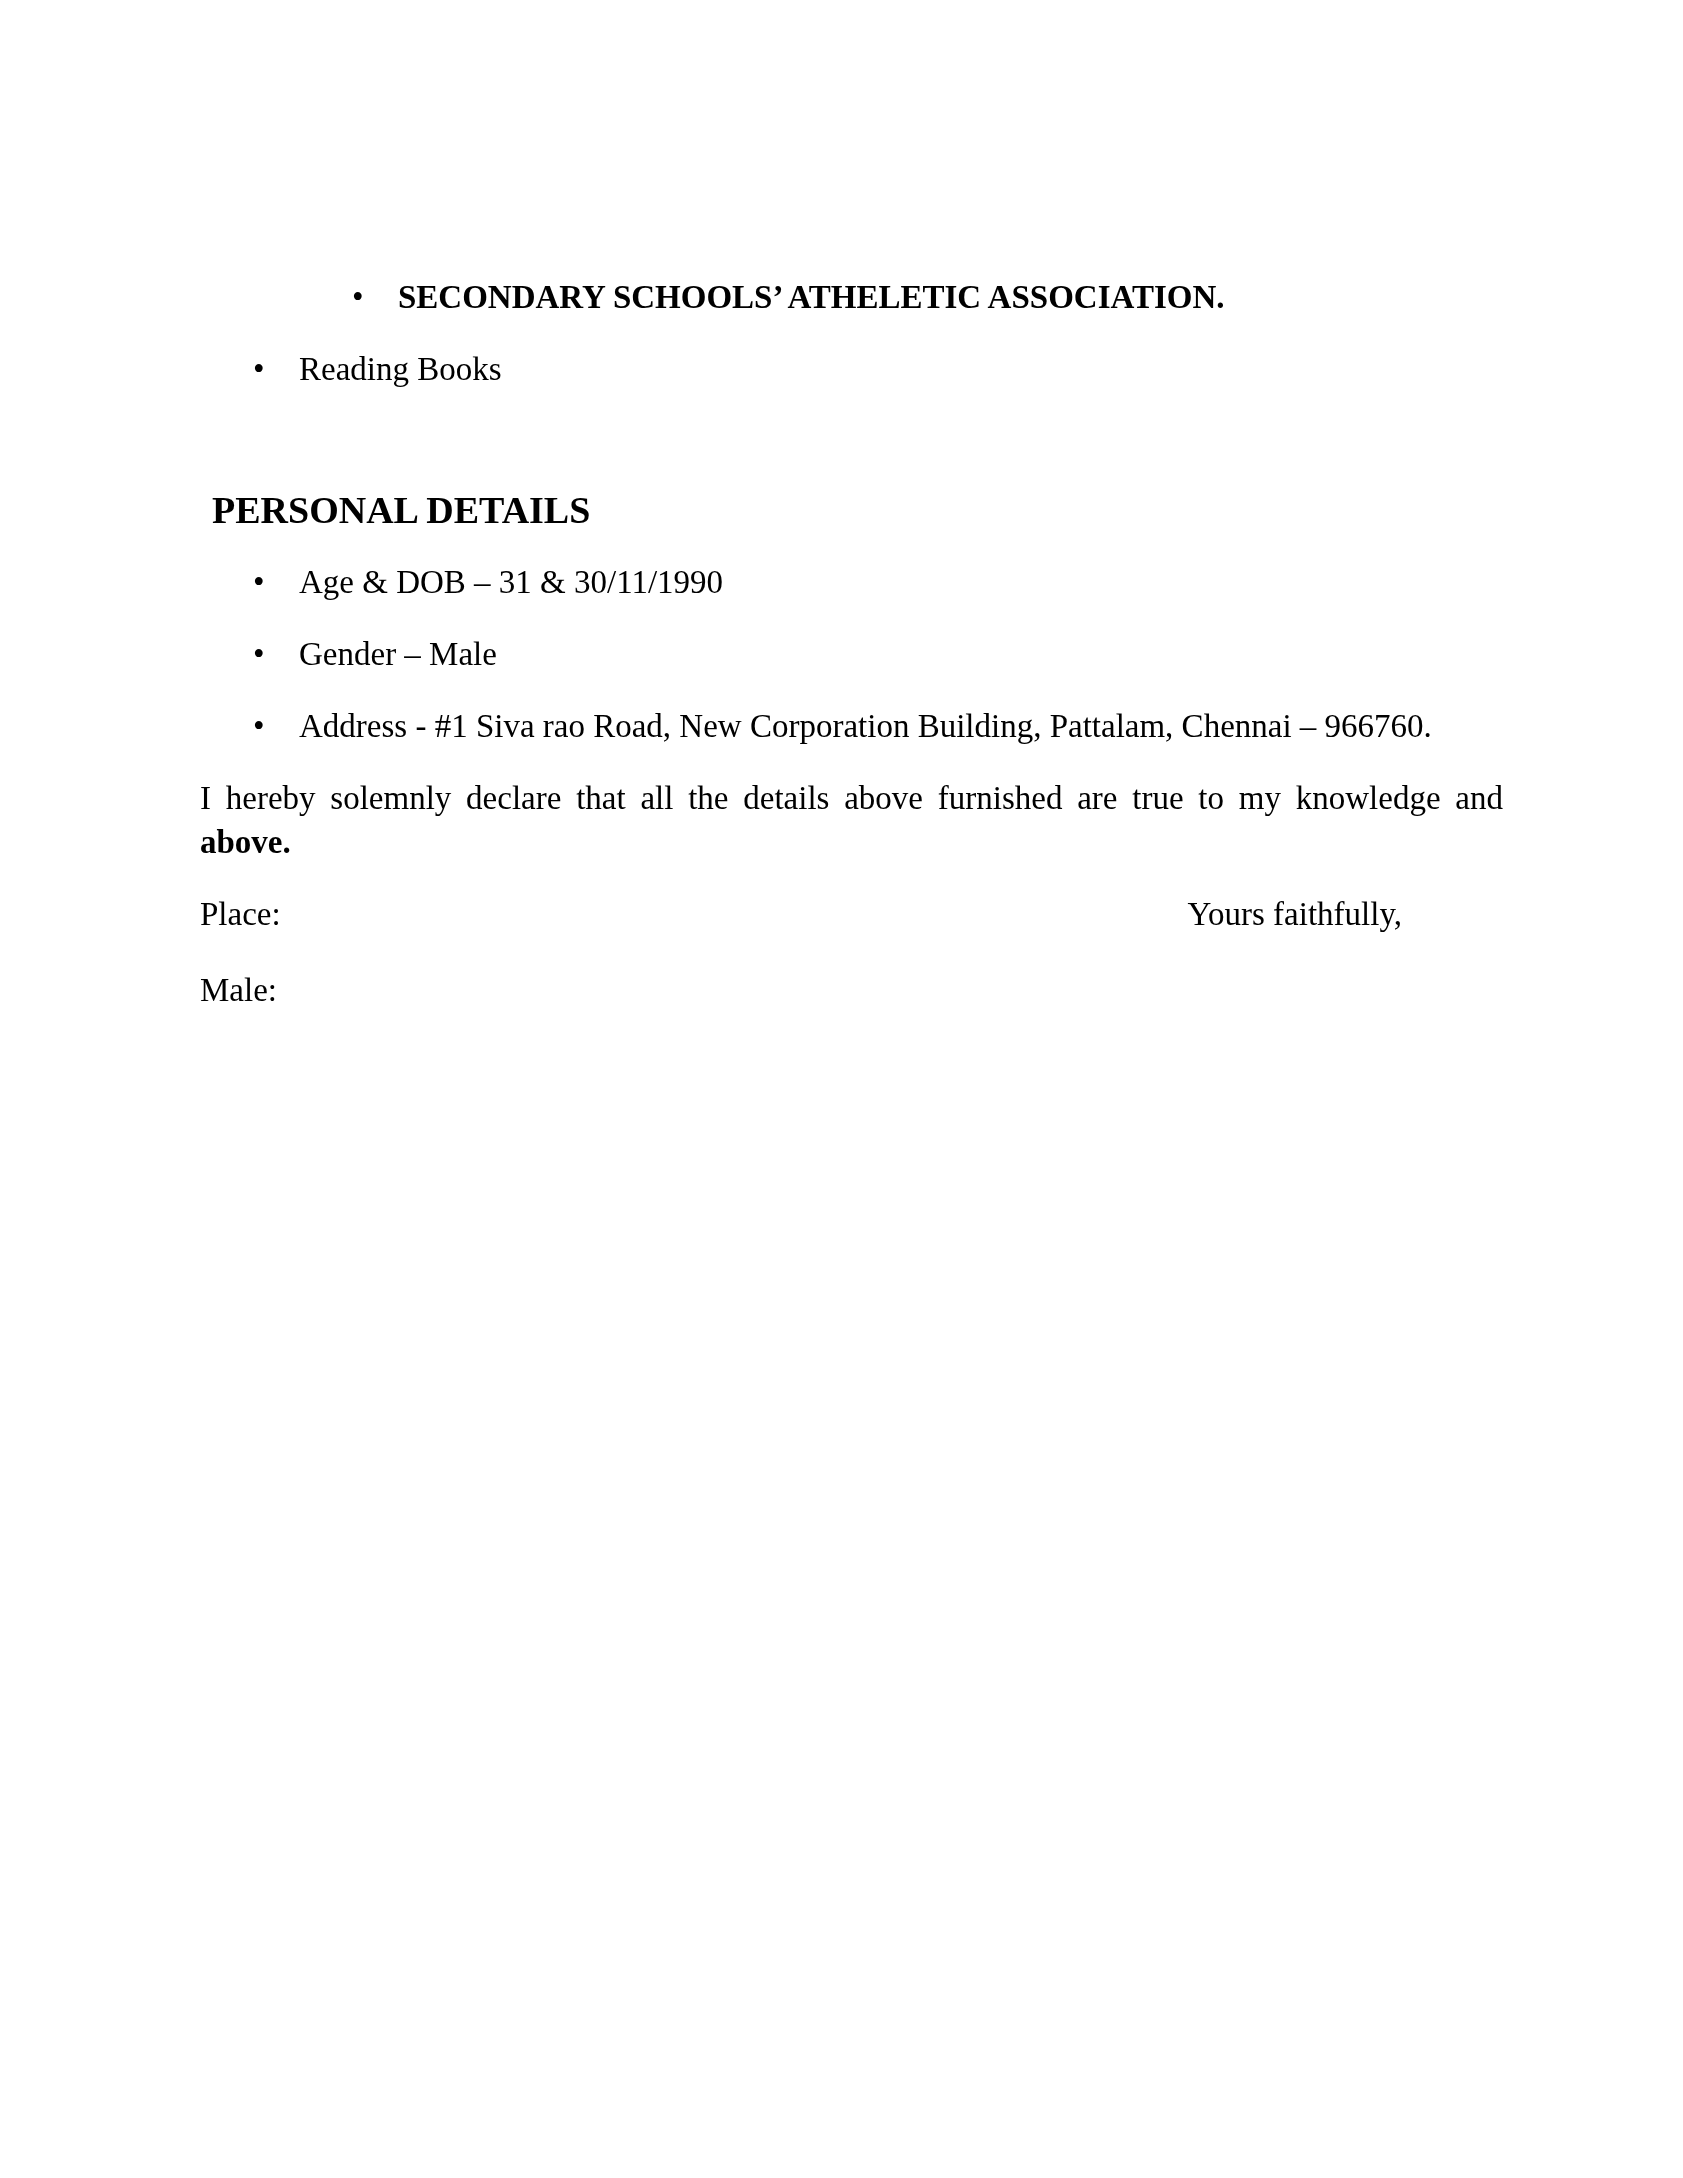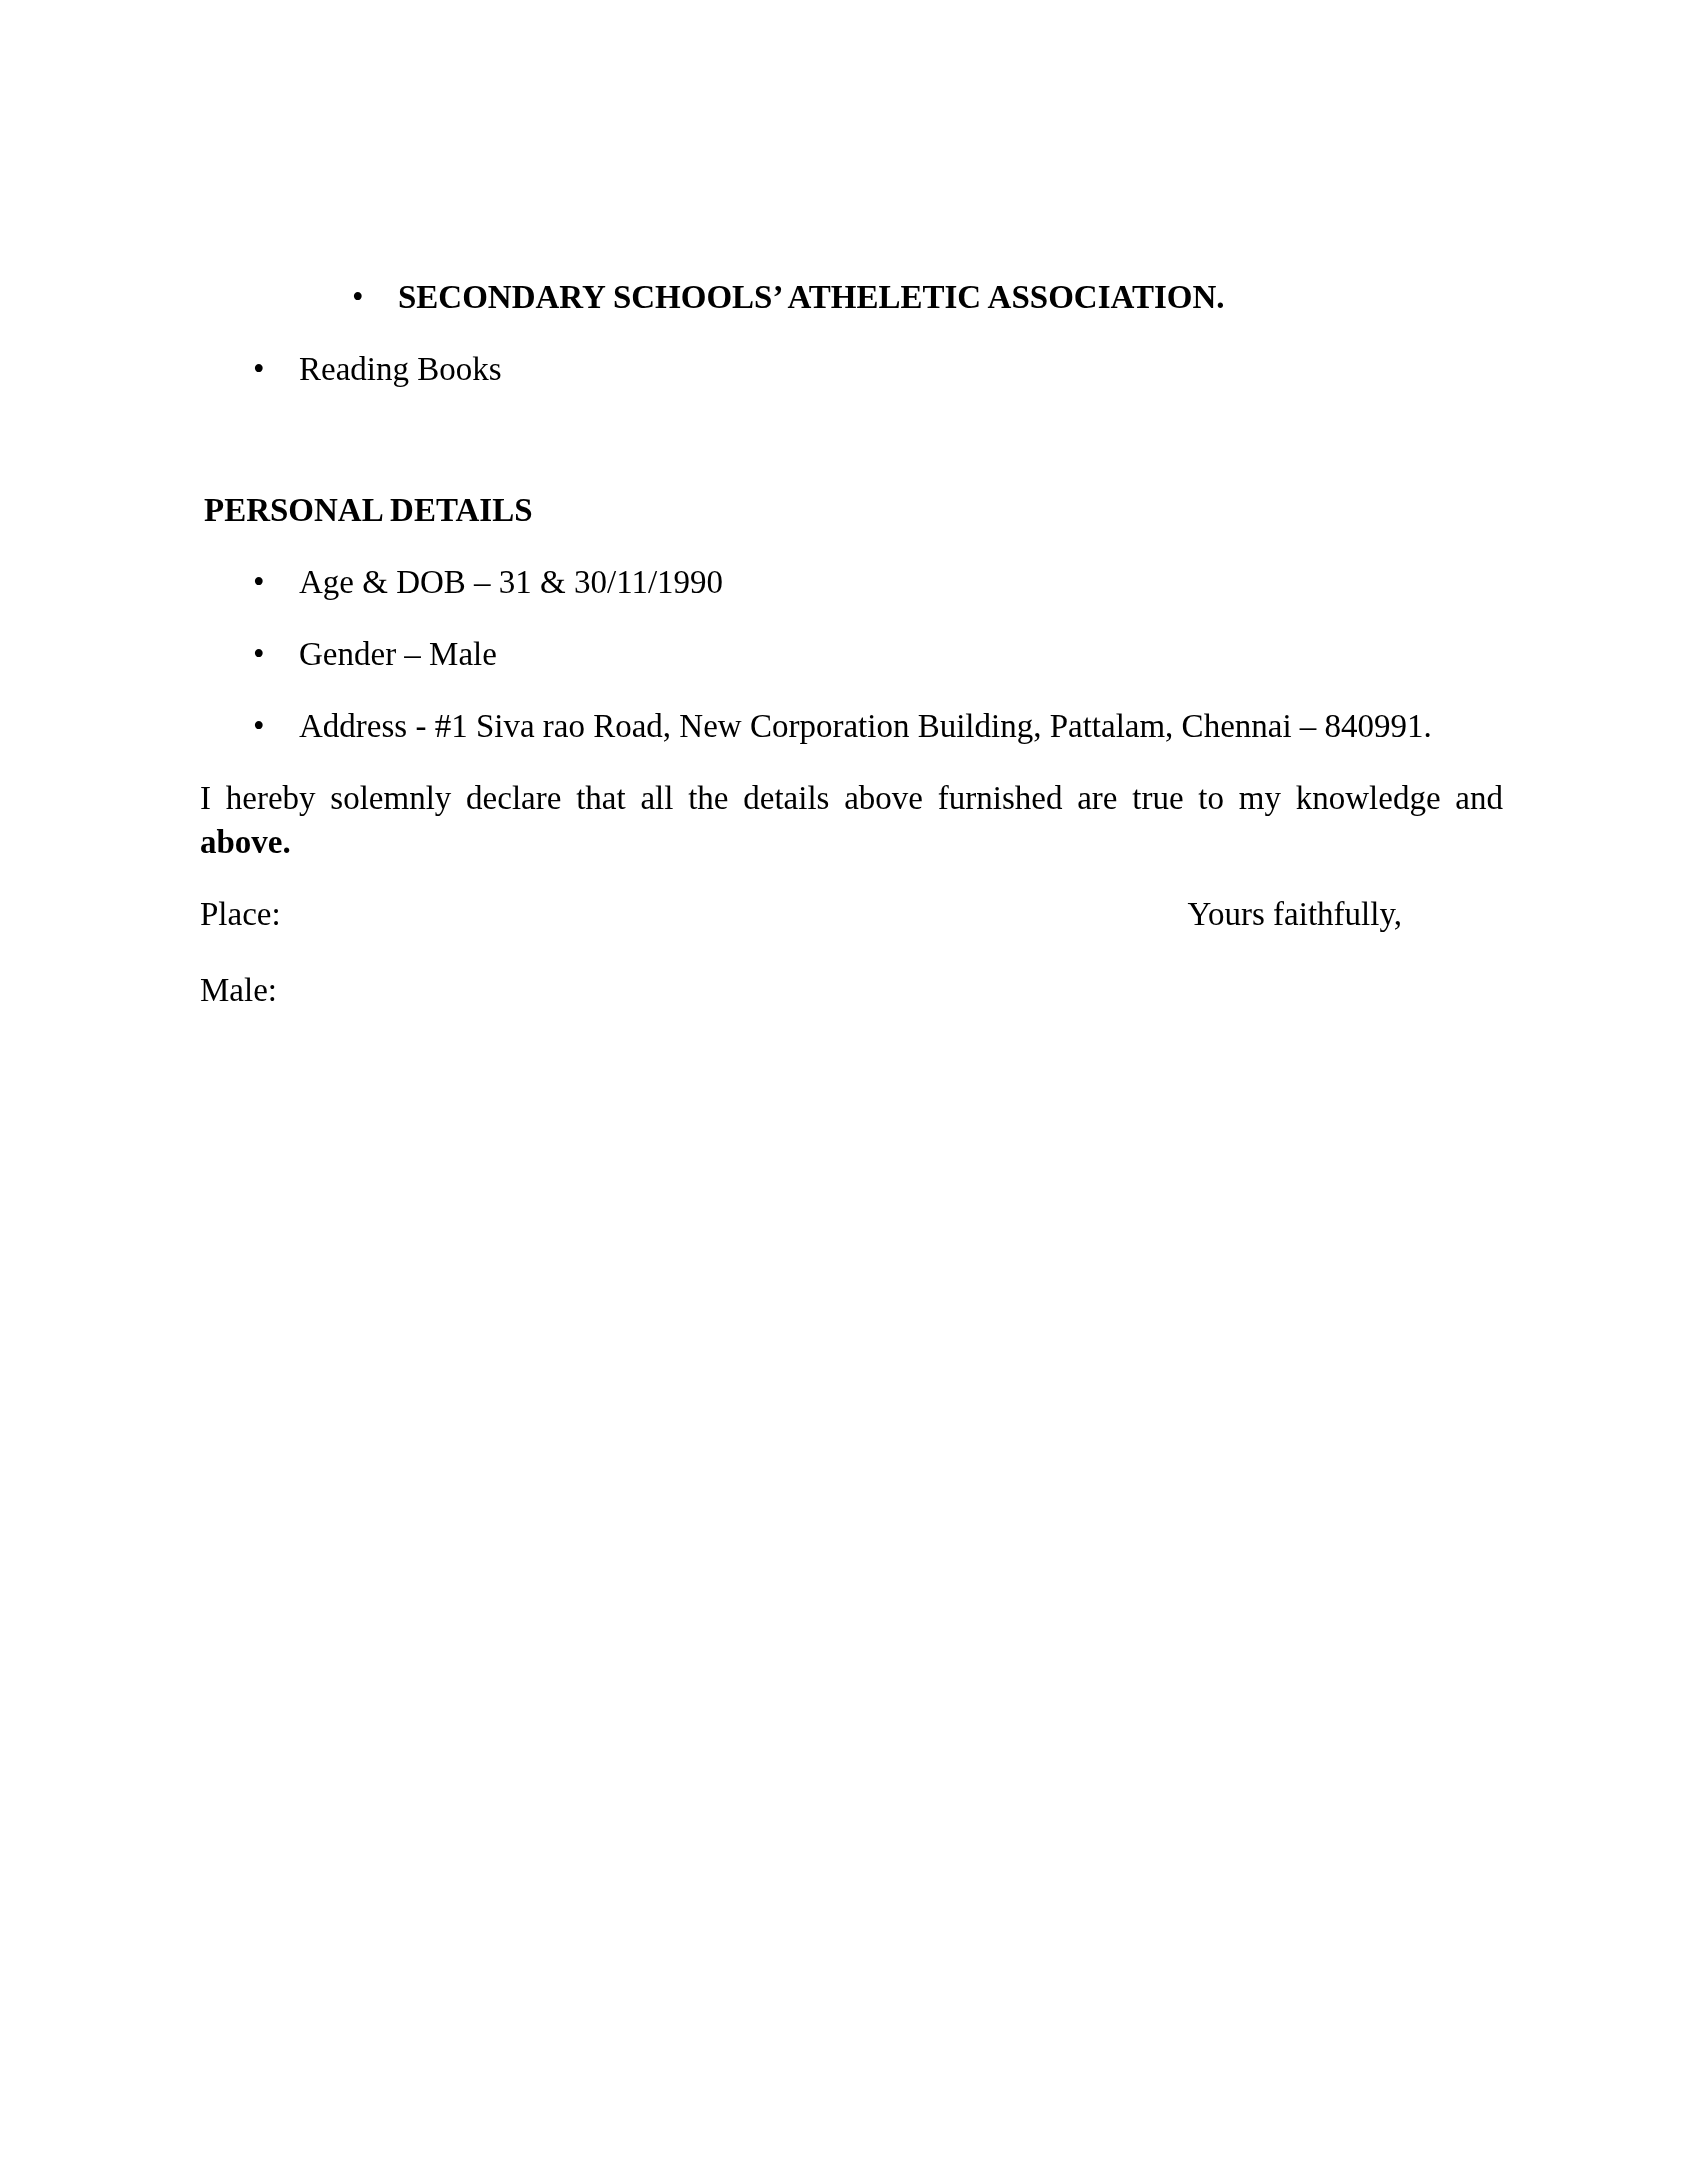--- a/index.html
+++ b/index.html
@@ -43,23 +43,23 @@
   .jline {
     text-align: justify;
     text-align-last: justify;
   }
   .leftline {
     text-align: left;
     font-weight: bold;
   }
   .heading {
     font-weight: bold;
-    font-size: 33px;
+    font-size: 38px;
     line-height: 44px;
-    margin: 97px 0 28px 4px;
+    margin: 97px 0 28px 12px;
   }
   .sig-row {
     display: flex;
     justify-content: space-between;
     align-items: flex-start;
     margin: 0 0 32px 0;
   }
   .valediction {
     margin-right: 101px;
   }
@@ -87,21 +87,21 @@
       <span>Age &amp; DOB – 31 &amp; 30/11/1990</span>
     </div>
 
     <div class="li level1">
       <span class="bullet">•</span>
       <span>Gender – Male</span>
     </div>
 
     <div class="li level1">
       <span class="bullet">•</span>
-      <span>Address - #1 Siva rao Road, New Corporation Building, Pattalam, Chennai – 840991.</span>
+      <span>Address - #1 Siva rao Road, New Corporation Building, Pattalam, Chennai – 966760.</span>
     </div>
 
     <div class="para">
       <div class="jline">I hereby solemnly declare that all the details above furnished are true to my knowledge and</div>
       <div class="leftline">above.</div>
     </div>
 
     <div class="sig-row">
       <span>Place:</span>
       <span class="valediction">Yours faithfully,</span>

